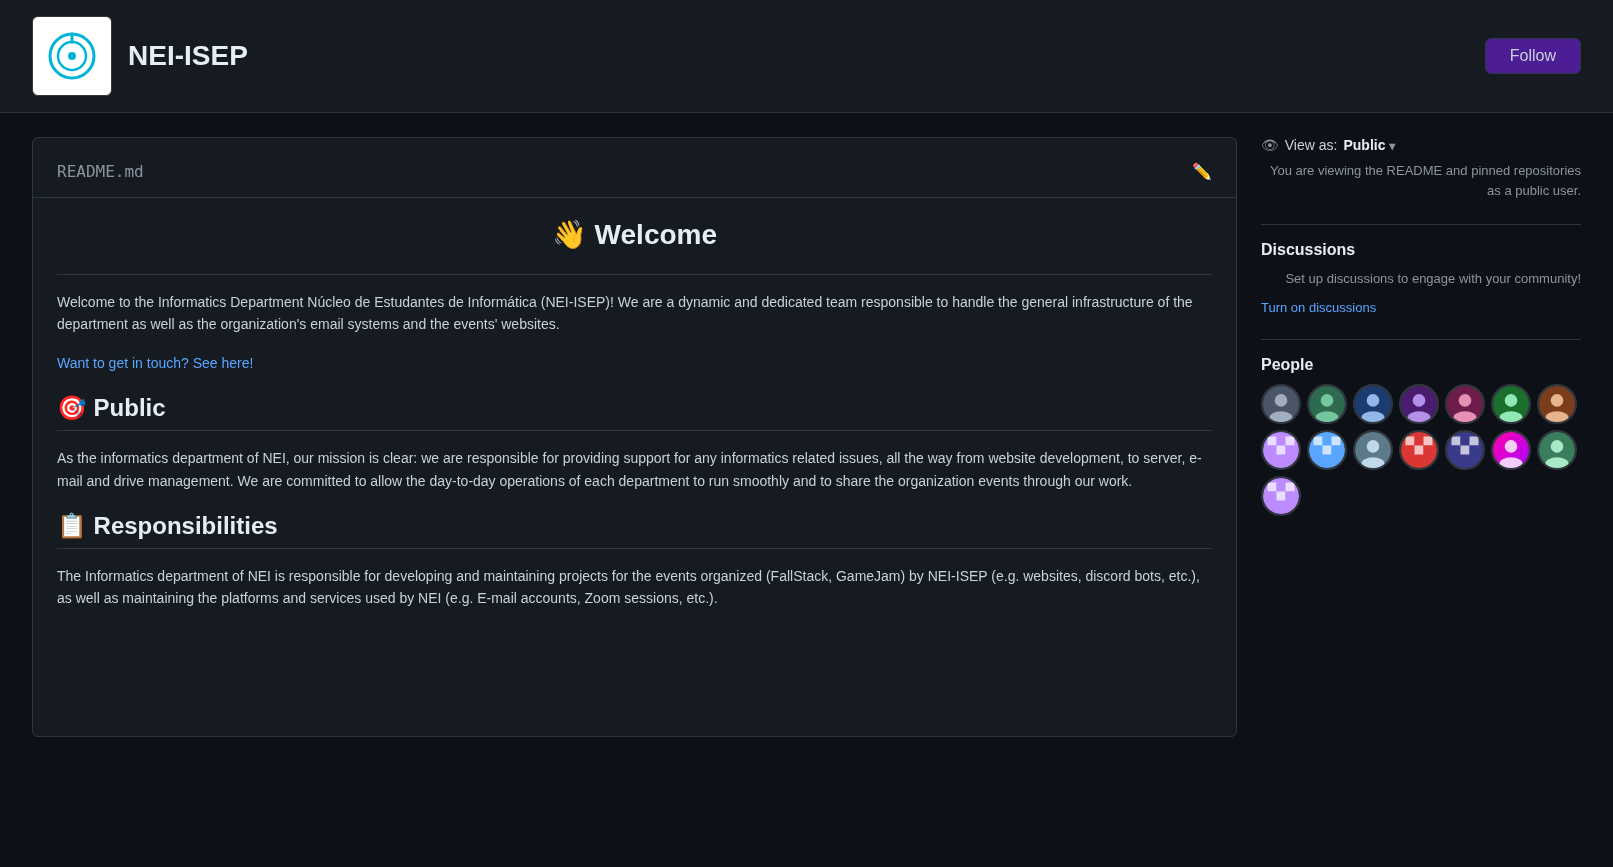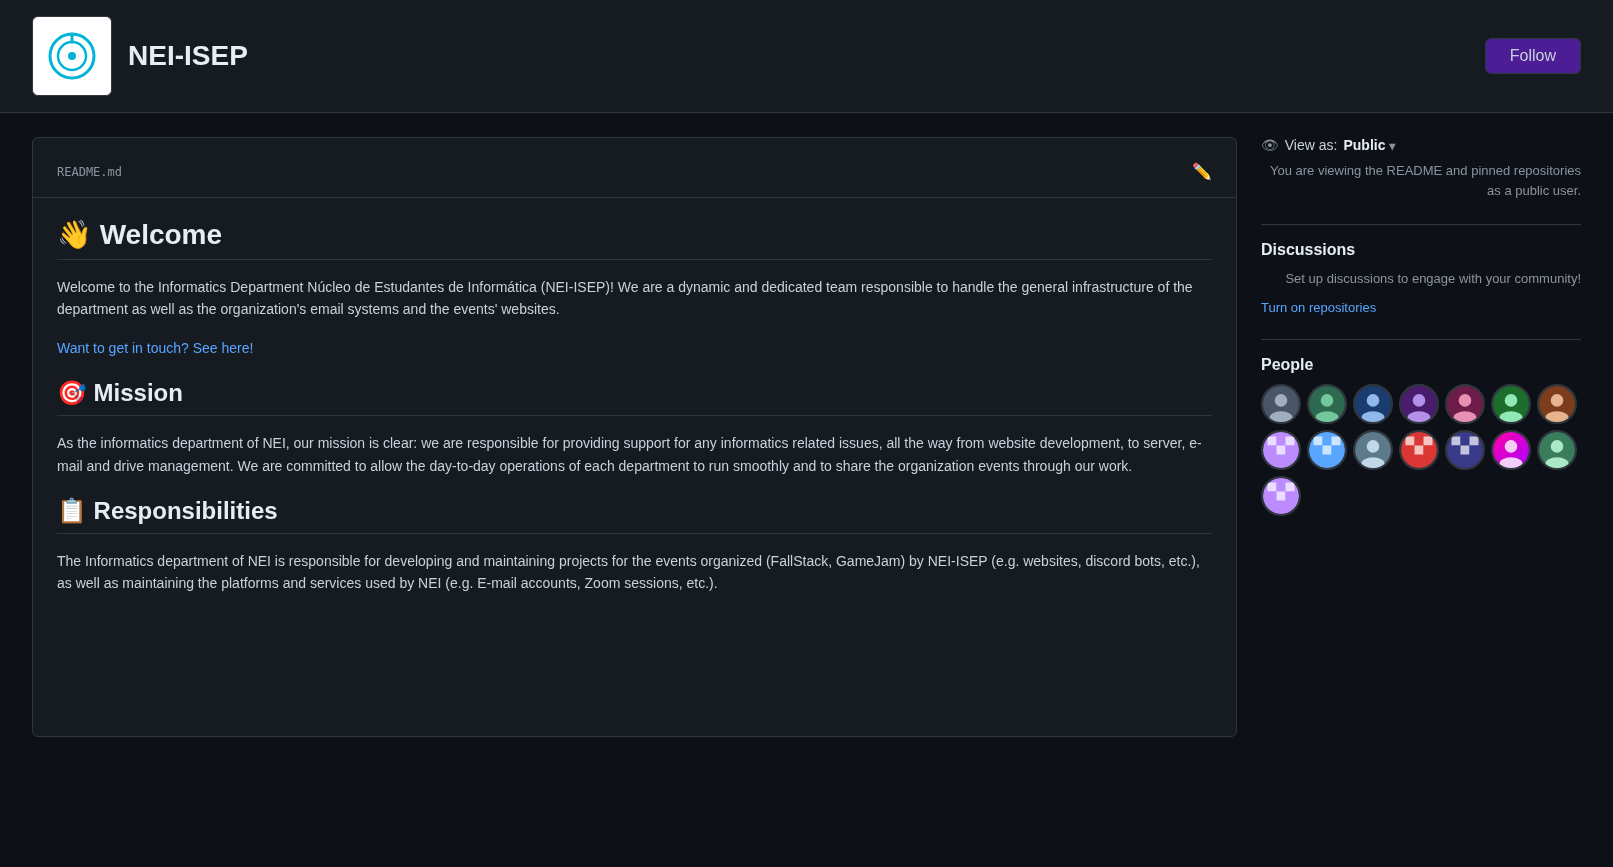--- a/index.html
+++ b/index.html
@@ -73,42 +73,43 @@
       min-height: 600px;
     }
     .readme-header {
       display: flex;
       justify-content: space-between;
       align-items: center;
       margin-bottom: 16px;
     }
     .readme-filename {
       color: #8b949e;
-      font-size: 12px;
+      font-size: 16px;
       font-family: monospace;
     }
     .edit-icon {
       color: #8b949e;
       cursor: pointer;
       font-size: 16px;
     }
     .readme-divider {
       border: none;
       border-top: 1px solid #30363d;
       margin: 0 -24px 20px -24px;
     }
 
     
     .readme-content h1 {
       font-size: 28px;
       font-weight: 700;
       color: #e6edf3;
       margin-bottom: 16px;
-      padding-bottom: 8px;
+      padding-bottom: 23px;
       border-bottom: 1px solid #30363d;
+      text-align: center;
     }
     .readme-content h2 {
       font-size: 24px;
       font-weight: 700;
       color: #e6edf3;
       margin-top: 20px;
       margin-bottom: 16px;
       padding-bottom: 8px;
       border-bottom: 1px solid #30363d;
     }
@@ -233,21 +234,21 @@
       <span class="readme-filename">README.md</span>
       <span class="edit-icon">✏️</span>
     </div>
     <hr class="readme-divider">
     <div class="readme-content">
       <h1>👋 Welcome</h1>
       <p>Welcome to the Informatics Department Núcleo de Estudantes de Informática (NEI-ISEP)! We are a dynamic and dedicated team responsible to handle the general infrastructure of the department as well as the organization's email systems and the events' websites.</p>
       <p>
         <a href="#">Want to get in touch? See here!</a>
       </p>
-      <h2>🎯 Mission</h2>
+      <h2>🎯 Public</h2>
       <p>As the informatics department of NEI, our mission is clear: we are responsible for providing support for any informatics related issues, all the way from website development, to server, e-mail and drive management. We are committed to allow the day-to-day operations of each department to run smoothly and to share the organization events through our work.</p>
       <h2>📋 Responsibilities</h2>
       <p>The Informatics department of NEI is responsible for developing and maintaining projects for the events organized (FallStack, GameJam) by NEI-ISEP (e.g. websites, discord bots, etc.), as well as maintaining the platforms and services used by NEI (e.g. E-mail accounts, Zoom sessions, etc.).</p>
     </div>
   </div>
 
   <div class="sidebar">
 
     <div class="sidebar-section">
       <div class="view-as">
@@ -259,21 +260,21 @@
         </span>
       </div>
       <p class="sidebar-desc">You are viewing the README and pinned repositories as a public user.</p>
     </div>
 
     <hr class="sidebar-divider">
 
     <div class="sidebar-section">
       <div class="sidebar-section-title">Discussions</div>
       <p class="discussions-desc">Set up discussions to engage with your community!</p>
-      <a href="#" class="sidebar-link">Turn on repositories</a>
+      <a href="#" class="sidebar-link">Turn on discussions</a>
     </div>
 
     <hr class="sidebar-divider">
 
     <div class="sidebar-section">
       <div class="sidebar-section-title">People</div>
       <div class="people-grid" id="people-grid">
       <div class="avatar">
             <svg width="40" height="40" viewBox="0 0 40 40">
               <circle cx="20" cy="20" r="20" fill="#4a5568"></circle>

